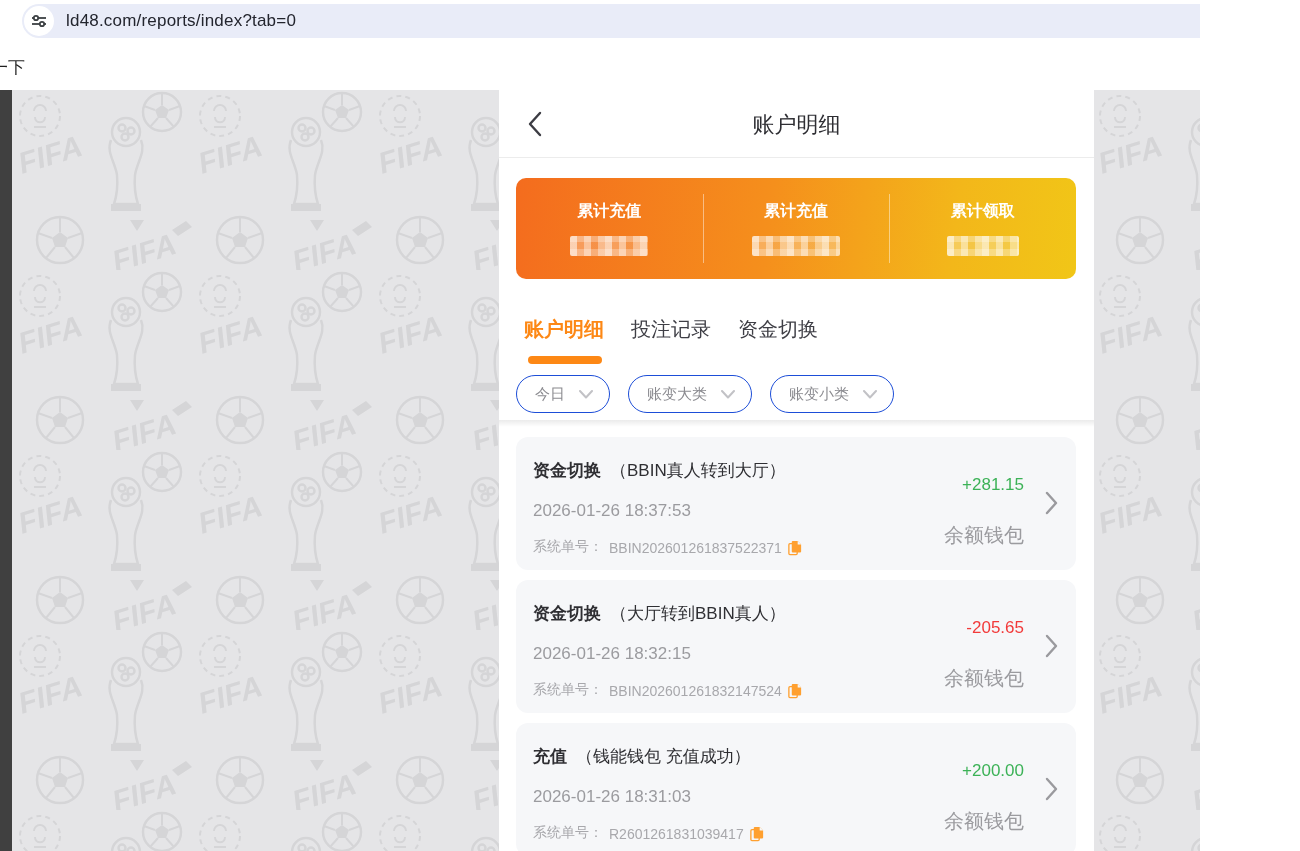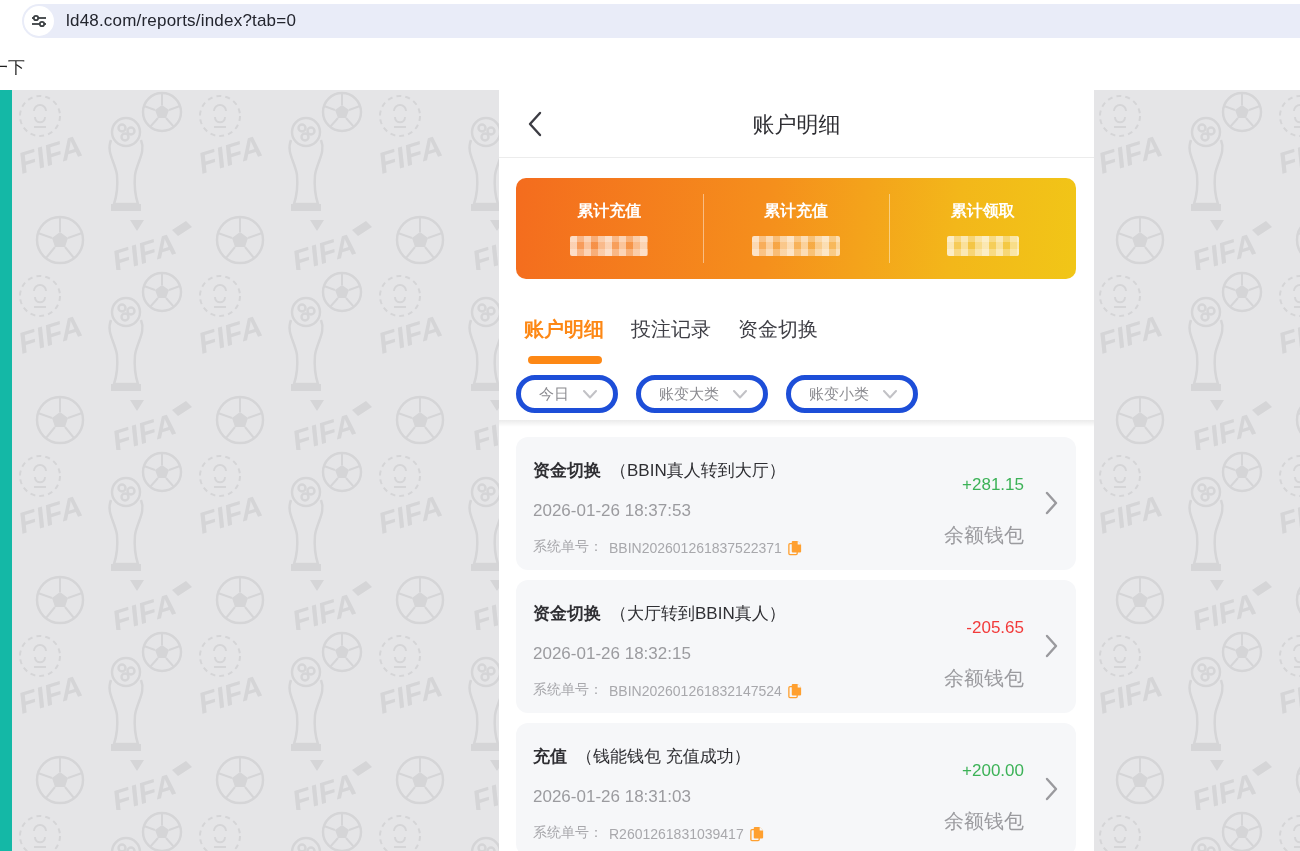--- a/index.html
+++ b/index.html
@@ -1,18 +1,18 @@
 <!DOCTYPE html>
 <html><head>
 <meta charset="utf-8">
 <style>
   * { margin:0; padding:0; box-sizing:border-box; }
   html,body { background:#fff; }
   body { font-family:"Liberation Sans","DejaVu Sans",sans-serif; }
-  .stage { position:relative; width:1300px; height:851px; overflow:hidden; background:#14b8a6; }
+  .stage { position:relative; width:1200px; height:851px; overflow:hidden; background:#404040; }
 
   
   .browser-bar { position:absolute; left:0; top:0; width:1300px; height:42px; background:#fff; }
   .url-pill { position:absolute; left:22px; top:4px; right:0; height:34px;
               background:#e9ecf8; border-radius:17px 0 0 17px; display:flex; align-items:center; }
   .tune-circle { width:30px; height:30px; margin-left:2px; border-radius:50%; background:#fff;
                  display:flex; align-items:center; justify-content:center; cursor:pointer; }
   .url-text { margin-left:12px; font-size:17px; color:#23252e; letter-spacing:.2px; }
 
   .top-strip { position:absolute; left:0; top:42px; width:1300px; height:48px; background:#fff; }
@@ -51,21 +51,21 @@
 
   
   .tabs { position:absolute; left:25px; top:226px; display:flex; gap:27px; }
   .tab { font-size:20px; color:#3f3f46; cursor:pointer; position:relative; padding-bottom:18px; }
   .tab.active { color:#fd8815; font-weight:bold; }
   .tab.active::after { content:""; position:absolute; left:4px; top:40px; width:74px; height:8px;
                        border-radius:4px; background:#fd8815; }
 
   
   .filters { position:absolute; left:17px; top:285px; display:flex; gap:18px; }
-  .filter-pill { height:38px; border:5px solid #1d4ed8; border-radius:19px; background:#fff;
+  .filter-pill { height:38px; border:1px solid #1d4ed8; border-radius:19px; background:#fff;
                  display:flex; align-items:center; padding:0 16px 0 18px; gap:14px; cursor:pointer; }
   .filter-label { font-size:15px; color:#8b8b90; }
   .chev-down { width:14px; height:9px; }
 
   
   .section-shadow { position:absolute; left:0; top:330px; width:100%; height:7px;
                     background:linear-gradient(rgba(0,0,0,.08),rgba(0,0,0,0)); }
 
   
   .txn-list { position:absolute; left:17px; top:347px; width:560px; }

